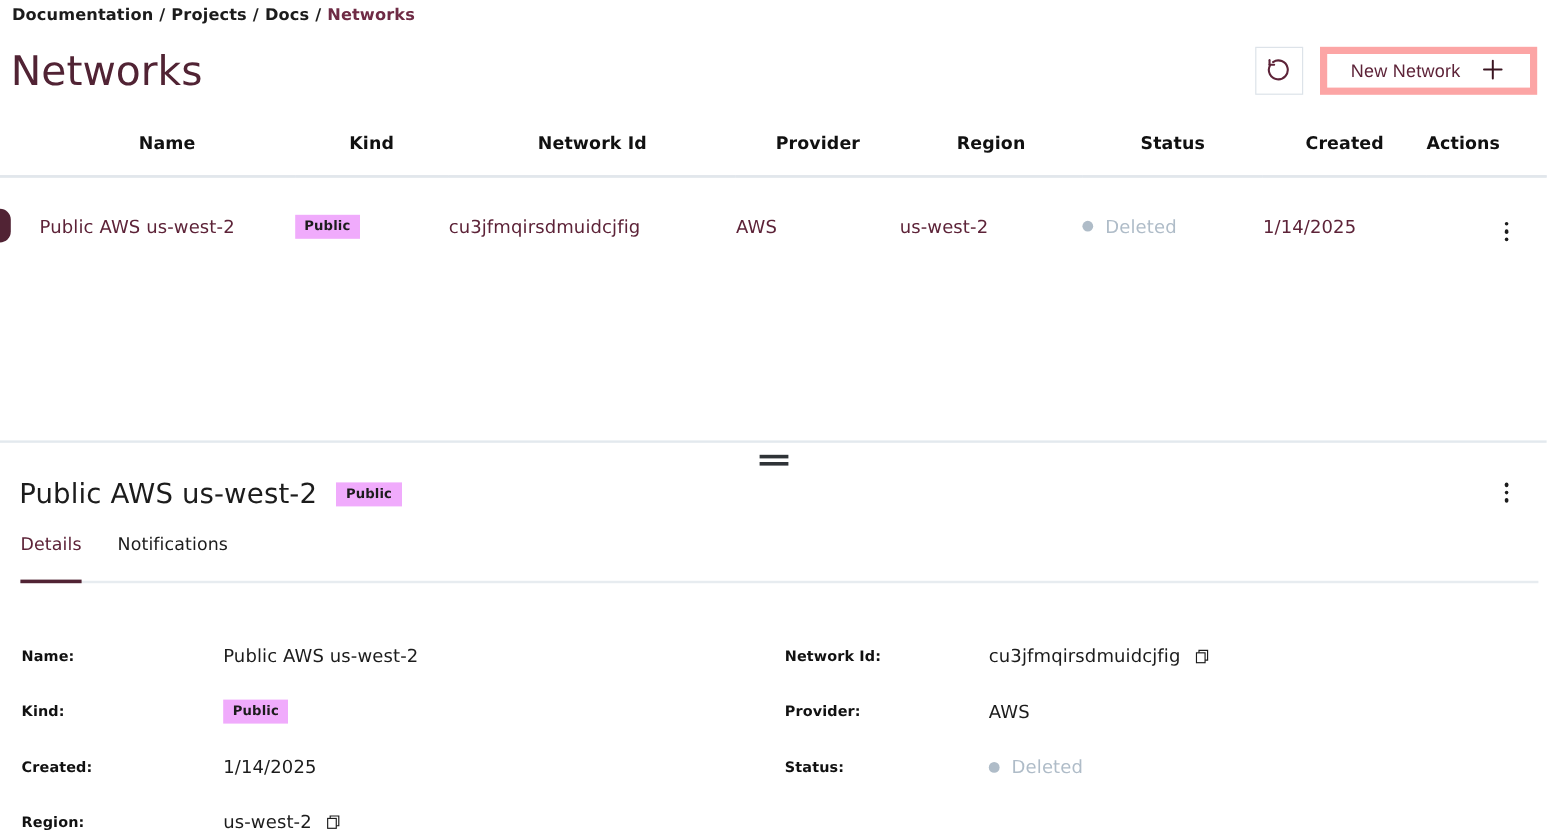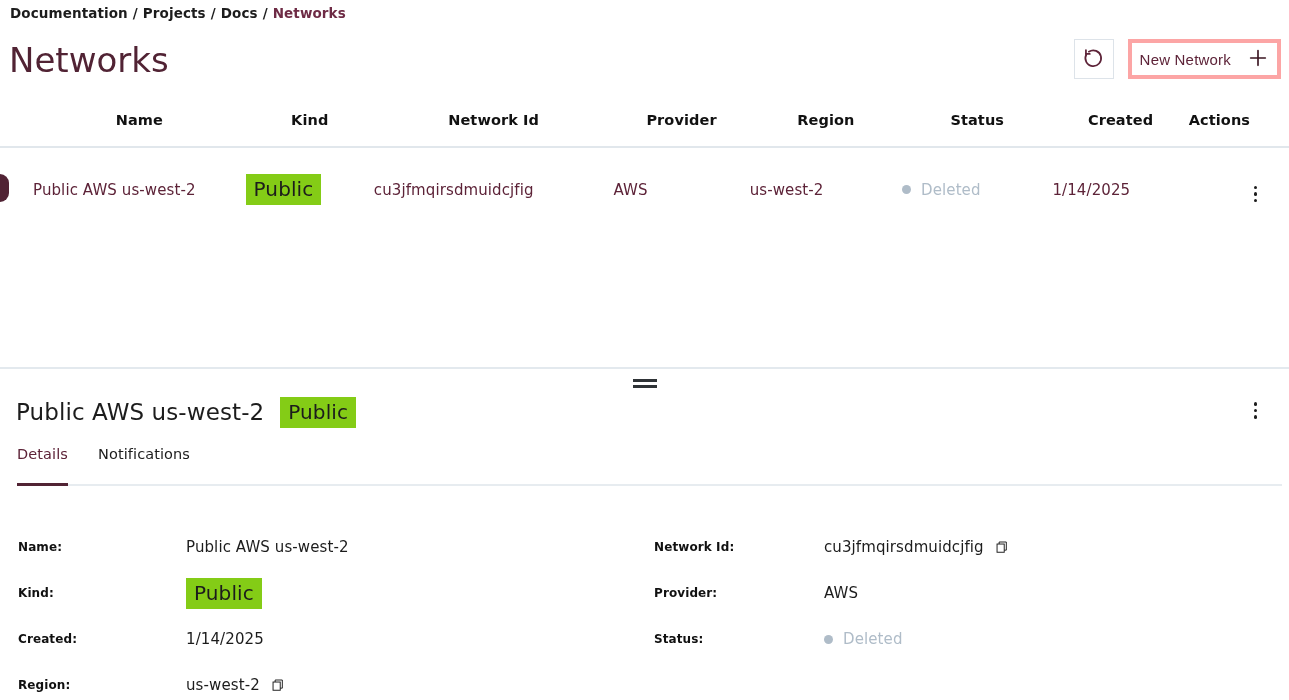--- a/index.html
+++ b/index.html
@@ -60,27 +60,27 @@
     height: 40px;
     border: 1px solid #dde3e9;
     background: #ffffff;
     display: flex;
     align-items: center;
     justify-content: center;
     cursor: pointer;
   }
   .btn-new {
     height: 40px;
-    border: 4px solid #fca5a5;
+    border: 6px solid #fca5a5;
     background: #ffffff;
     display: flex;
     align-items: center;
     justify-content: center;
     gap: 16px;
-    padding: 0 8px;
+    padding: 0 20px;
     cursor: pointer;
   }
   .btn-new .label {
     font-size: 15px;
     font-weight: 400;
     color: #5d2338;
     letter-spacing: 0.2px;
   }
   .plus-icon { display: block; }
 
@@ -127,24 +127,24 @@
     top: 62px;
     width: 9px;
     height: 28px;
     background: #512334;
     border-top-right-radius: 14px;
     border-bottom-right-radius: 14px;
   }
 
   .badge {
     display: inline-block;
-    background: #84cc16;
+    background: #f0abfc;
     color: #1c1c1c;
-    font-size: 20px;
-    font-weight: 400;
+    font-size: 11px;
+    font-weight: 700;
     padding: 3px 8px 4px 8px;
     letter-spacing: 0.1px;
   }
 
   .status {
     display: inline-flex;
     align-items: center;
     gap: 10px;
     color: #afbcc8;
     font-size: 15px;

